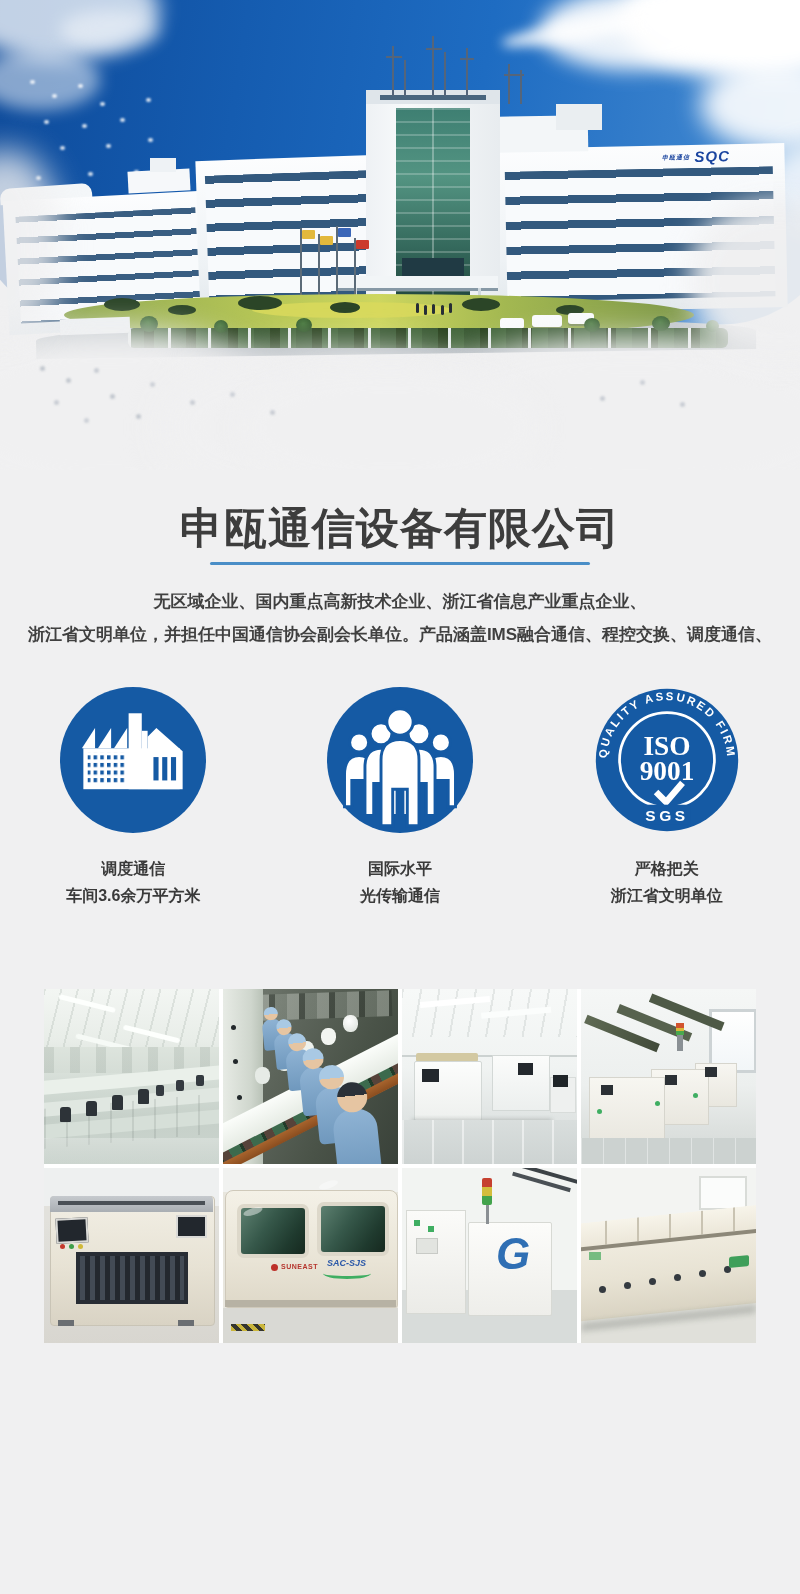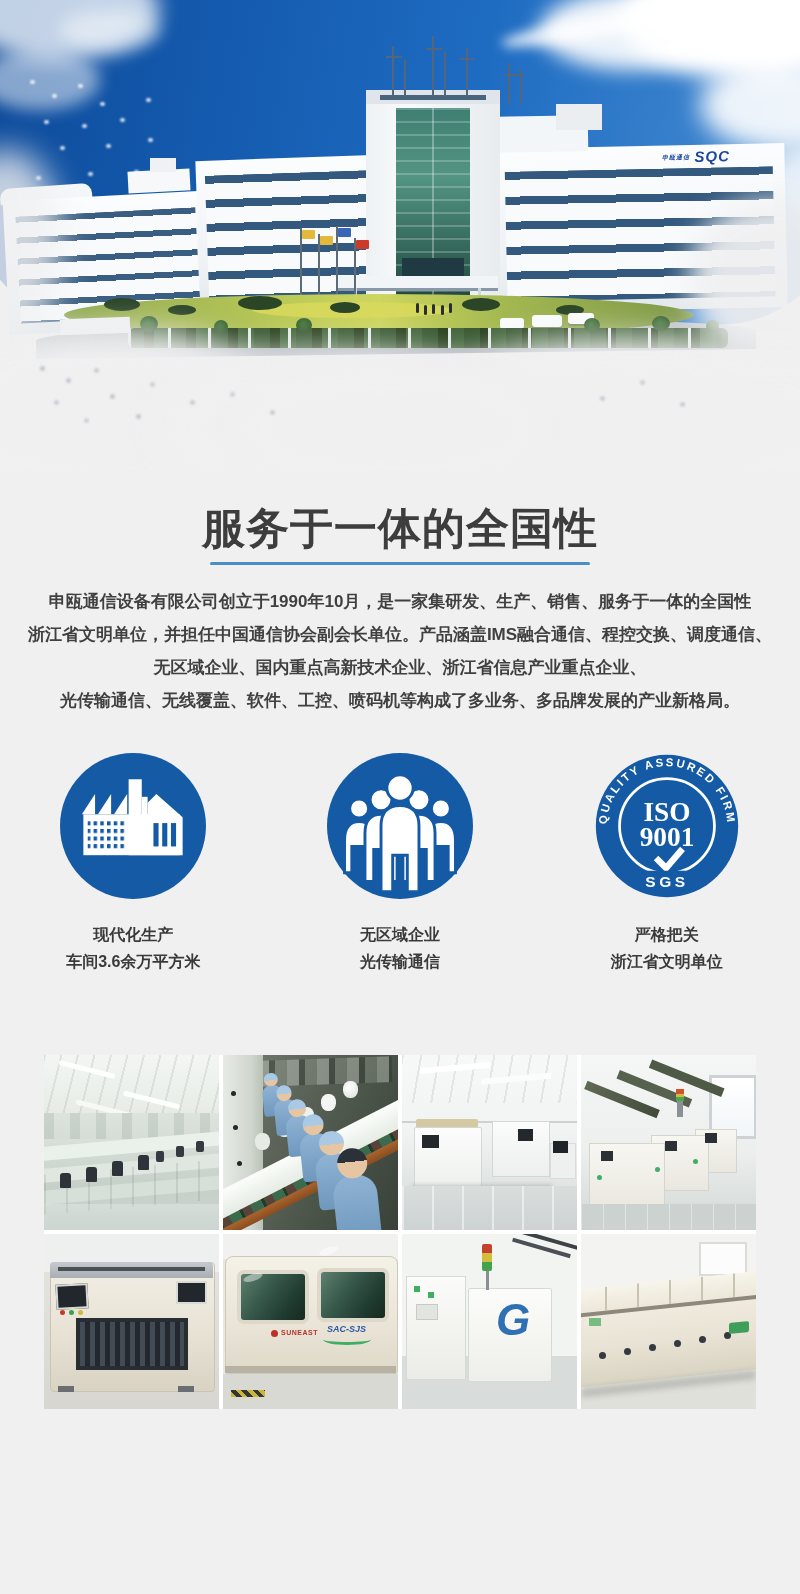--- a/index.html
+++ b/index.html
@@ -149,28 +149,26 @@
     <div class="tear" style="left:-60px;top:330px;width:340px;height:170px;filter:blur(16px);"></div>
     <div class="tear" style="left:160px;top:352px;width:360px;height:150px;filter:blur(18px);"></div>
     <div class="tear" style="left:420px;top:338px;width:430px;height:170px;filter:blur(16px);"></div>
     <div class="tear" style="left:690px;top:200px;width:180px;height:160px;filter:blur(14px);opacity:.92;"></div>
     <div class="tear" style="left:-50px;top:150px;width:110px;height:190px;filter:blur(16px);opacity:.8;"></div>
     <div class="tear" style="left:240px;top:368px;width:300px;height:120px;filter:blur(12px);"></div>
     <div style="left:40px;top:366px;width:5px;height:5px;background:#c3c8cf;border-radius:50%;filter:blur(1px);
          box-shadow:26px 12px 0 #c3c8cf,54px 2px 0 #c9cdd4,14px 34px 0 #c9cdd4,70px 28px 0 #c3c8cf,110px 16px 0 #cdd1d7,150px 34px 0 #c9cdd4,44px 52px 0 #cdd1d7,96px 48px 0 #c3c8cf,190px 26px 0 #cdd1d7,230px 44px 0 #c9cdd4,560px 30px 0 #c9cdd4,600px 14px 0 #cdd1d7,640px 36px 0 #c9cdd4;"></div>
   </section>
 
-  <h1 class="company-name">服务于一体的全国性</h1>
+  <h1 class="company-name">申瓯通信设备有限公司</h1>
   <div class="underline"></div>
 
   <div class="intro">
-    <div>申瓯通信设备有限公司创立于1990年10月，是一家集研发、生产、销售、服务于一体的全国性</div>
+    <div>无区域企业、国内重点高新技术企业、浙江省信息产业重点企业、</div>
     <div>浙江省文明单位，并担任中国通信协会副会长单位。产品涵盖IMS融合通信、程控交换、调度通信、</div>
-    <div>无区域企业、国内重点高新技术企业、浙江省信息产业重点企业、</div>
-    <div>光传输通信、无线覆盖、软件、工控、喷码机等构成了多业务、多品牌发展的产业新格局。</div>
   </div>
 
 
   <div class="features">
 
     <div class="feature">
       <div class="circle">
         <svg viewBox="0 0 100 100" width="146" height="146">
           <defs>
             <pattern id="fw" x="0" y="0" width="4.6" height="5.2" patternUnits="userSpaceOnUse">
@@ -184,21 +182,21 @@
           <polygon points="37,42 46,28 46,42" fill="#fff"></polygon>
           <rect x="47" y="18" width="9" height="52" fill="#fff"></rect>
           <rect x="56" y="30" width="4" height="40" fill="#fff"></rect>
           <polygon points="60,70 60,34 66,28 84,44 84,70" fill="#fff"></polygon>
           <rect x="19" y="45" width="26" height="22" fill="url(#fw)"></rect>
           <rect x="64" y="48" width="3.5" height="16" fill="#155aa4"></rect>
           <rect x="70" y="48" width="3.5" height="16" fill="#155aa4"></rect>
           <rect x="76" y="48" width="3.5" height="16" fill="#155aa4"></rect>
         </svg>
       </div>
-      <div class="cap1">现代化生产</div>
+      <div class="cap1">调度通信</div>
       <div class="cap2">车间3.6余万平方米</div>
     </div>
 
     <div class="feature">
       <div class="circle">
         <svg viewBox="0 0 100 100" width="146" height="146">
           <circle cx="50" cy="50" r="50" fill="#155aa4"></circle>
           <g fill="#fff" stroke="#155aa4" stroke-width="2">
             <circle cx="22" cy="38" r="6.5"></circle>
             <path d="M12 82 V60 Q12 47 22 47 Q32 47 32 60 V82 H27 V64 H17 V82 Z"></path>
@@ -206,21 +204,21 @@
             <path d="M68 82 V60 Q68 47 78 47 Q88 47 88 60 V82 H83 V64 H73 V82 Z"></path>
             <circle cx="37" cy="32" r="7.5"></circle>
             <path d="M26 88 V55 Q26 42 37 42 Q48 42 48 55 V88 H42 V66 H32 V88 Z"></path>
             <circle cx="63" cy="32" r="7.5"></circle>
             <path d="M52 88 V55 Q52 42 63 42 Q74 42 74 55 V88 H68 V66 H58 V88 Z"></path>
             <circle cx="50" cy="24" r="9"></circle>
             <path d="M37 95 V50 Q37 36 50 36 Q63 36 63 50 V95 H55 V70 H45 V95 Z"></path>
           </g>
         </svg>
       </div>
-      <div class="cap1">无区域企业</div>
+      <div class="cap1">国际水平</div>
       <div class="cap2">光传输通信</div>
     </div>
 
     <div class="feature">
       <div class="circle">
         <svg viewBox="0 0 160 160" width="146" height="146">
           <defs>
             <path id="arcT" d="M 18 103 A 66 66 0 1 1 142 103" fill="none"></path>
           </defs>
           <circle cx="80" cy="80" r="78" fill="#155aa4"></circle>

